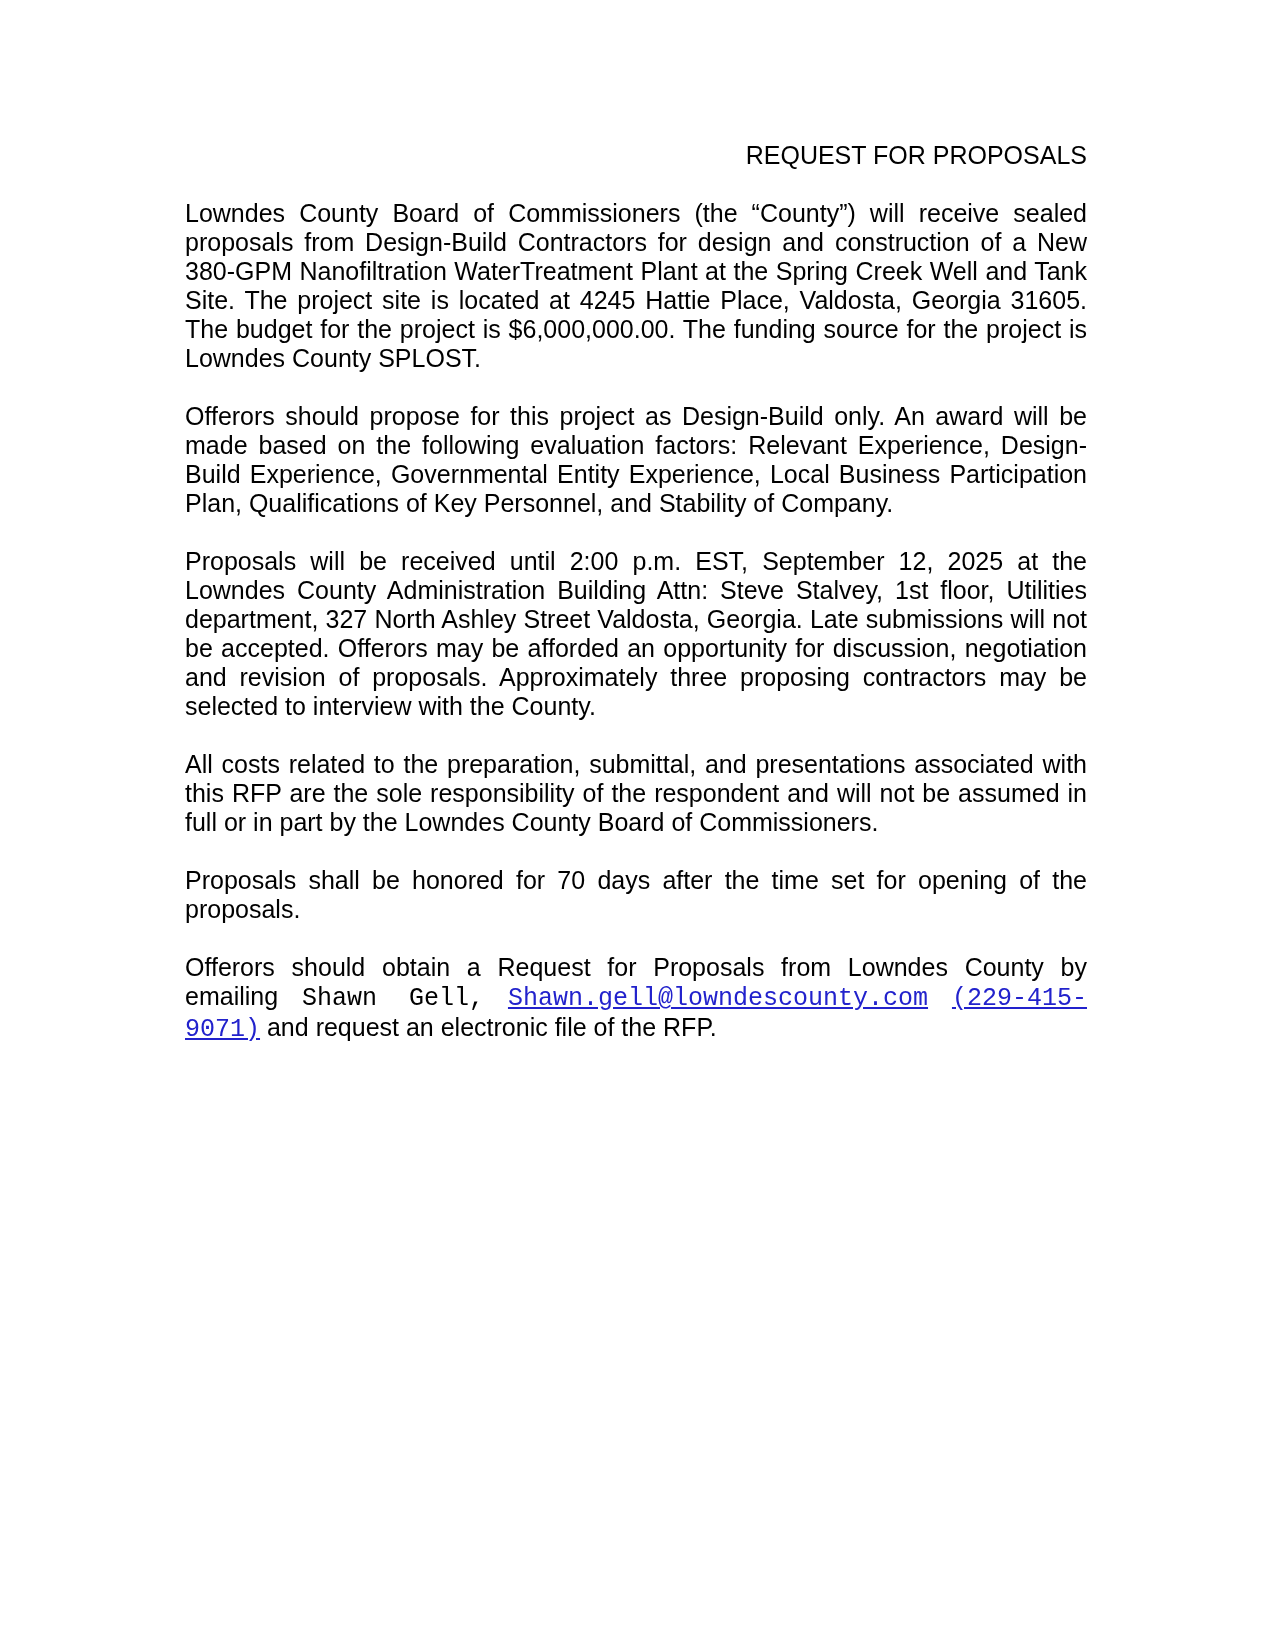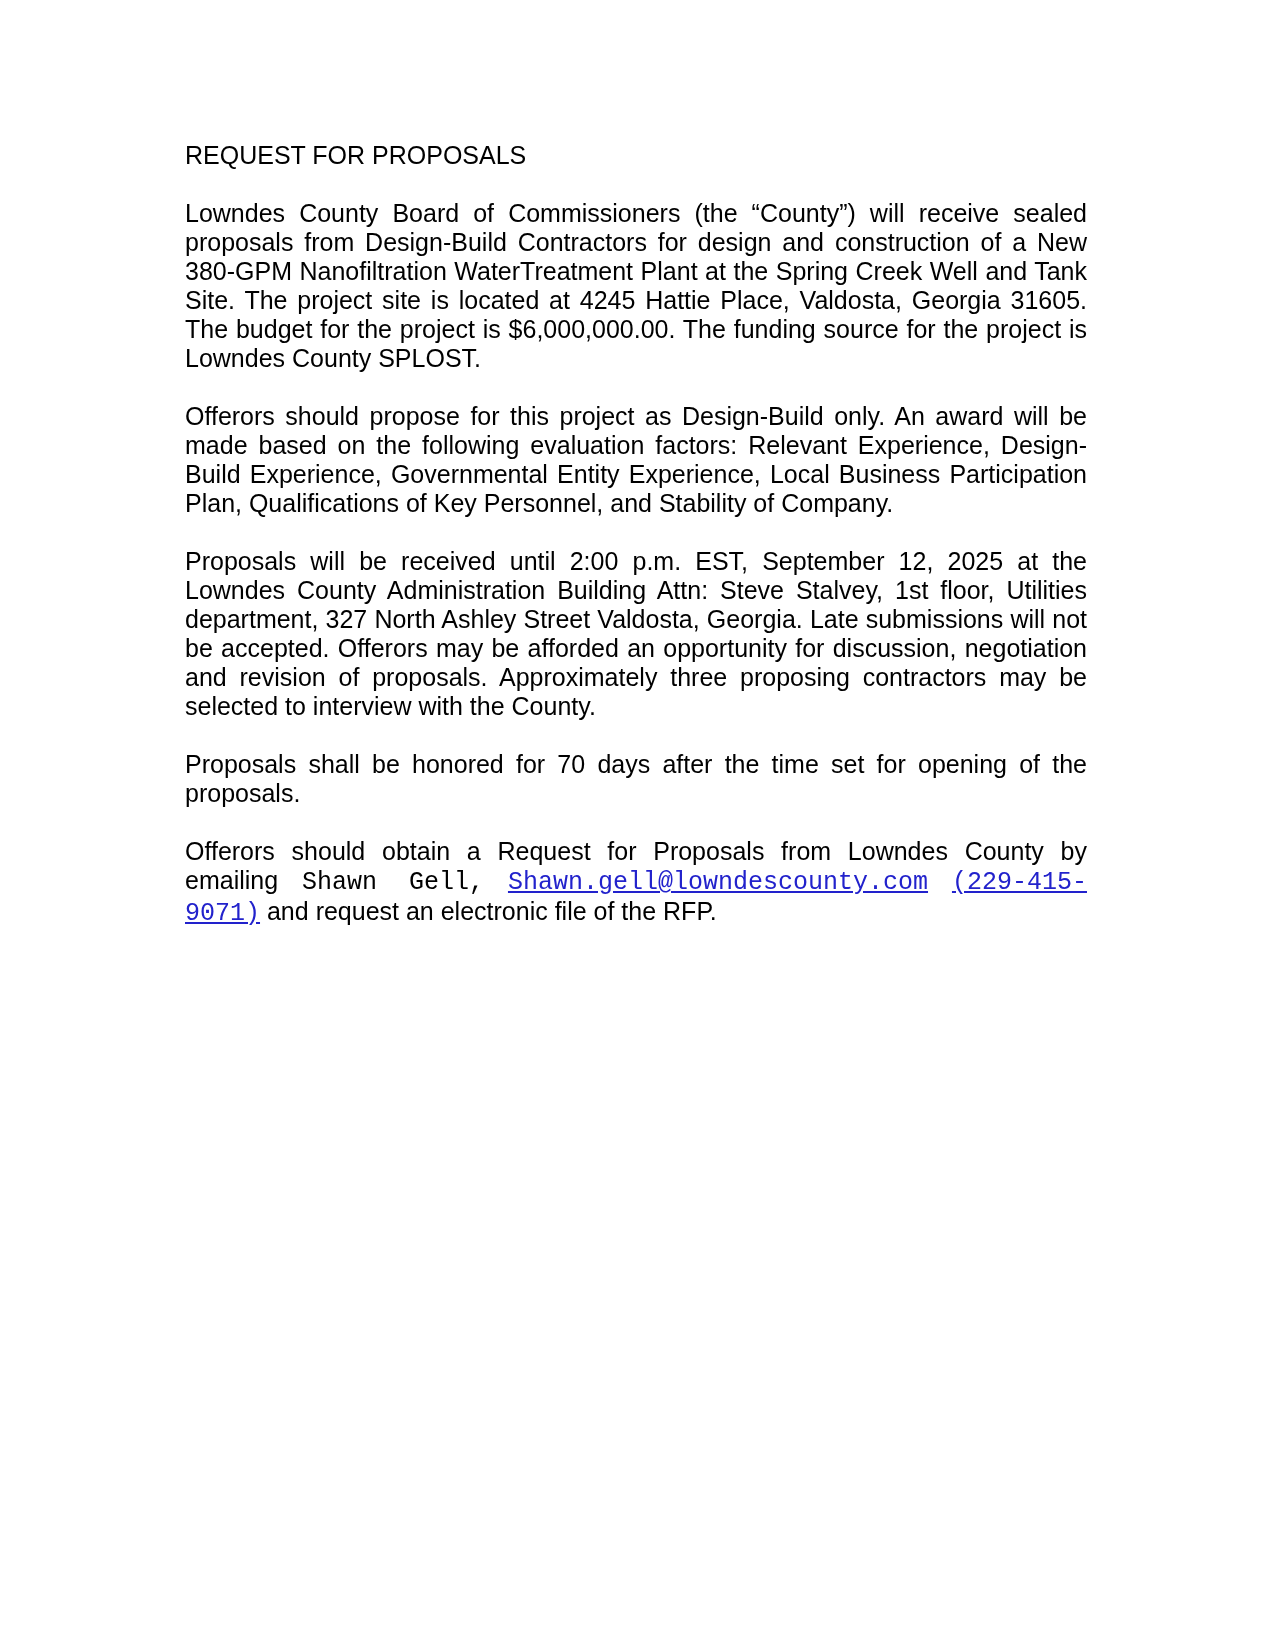--- a/index.html
+++ b/index.html
@@ -16,21 +16,21 @@
     padding: 141px 188px 0 185px;
     font-family: "Liberation Sans", "DejaVu Sans", sans-serif;
     font-size: 25px;
     line-height: 29px;
     color: #000000;
     overflow: hidden;
   }
   .doc-title {
     font-size: 25px;
     font-weight: normal;
-    text-align: left;
+    text-align: right;
     margin: 0 0 29px 0;
     line-height: 29px;
   }
   .para {
     margin: 0 0 29px 0;
     text-align: justify;
   }
   .serif {
     font-family: Liberation Mono, monospace;
   }
@@ -47,20 +47,21 @@
 <div class="page">
 
   <h1 class="doc-title">REQUEST FOR PROPOSALS</h1>
 
   <p class="para">Lowndes County Board of Commissioners (the “County”) will receive sealed proposals from Design-Build Contractors for design and construction of a New 380-GPM Nanofiltration WaterTreatment Plant at the Spring Creek Well and Tank Site. The project site is located at 4245 Hattie Place, Valdosta, Georgia 31605. The budget for the project is $6,000,000.00. The funding source for the project is Lowndes County SPLOST.</p>
 
   <p class="para">Offerors should propose for this project as Design-Build only. An award will be made based on the following evaluation factors: Relevant Experience, Design-Build Experience, Governmental Entity Experience, Local Business Participation Plan, Qualifications of Key Personnel, and Stability of Company.</p>
 
   <p class="para">Proposals will be received until 2:00 p.m. EST, September 12, 2025 at the Lowndes County Administration Building Attn: Steve Stalvey, 1st floor, Utilities department, 327 North Ashley Street Valdosta, Georgia. Late submissions will not be accepted. Offerors may be afforded an opportunity for discussion, negotiation and revision of proposals. Approximately three proposing contractors may be selected to interview with the County.</p>
 
+  <p class="para">All costs related to the preparation, submittal, and presentations associated with this RFP are the sole responsibility of the respondent and will not be assumed in full or in part by the Lowndes County Board of Commissioners.</p>
 
   <p class="para">Proposals shall be honored for 70 days after the time set for opening of the proposals.</p>
 
   <p class="para"><span>Offerors should obtain a Request for Proposals from Lowndes County by emailing</span>
     <span class="serif">Shawn Gell,</span>
     <a href="#" class="doc-link serif">Shawn.gell@lowndescounty.com</a>
     <a href="#" class="doc-link serif">(229-415-9071)</a>
     <span>and request an electronic file of the RFP.</span></p>
 
 </div>

